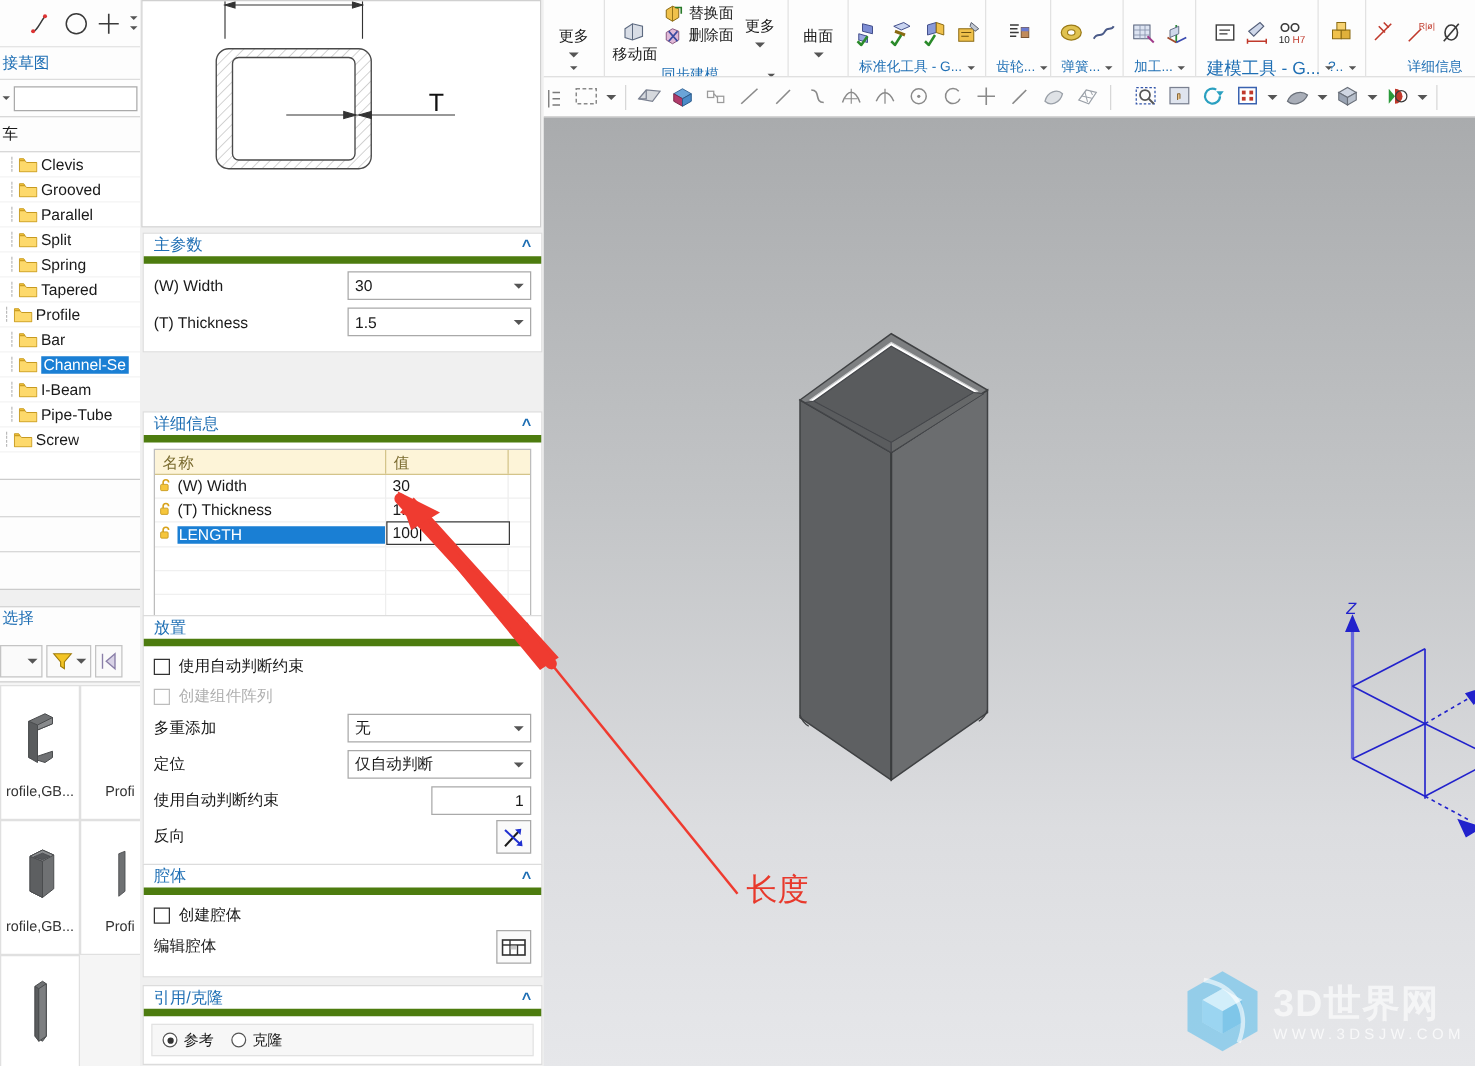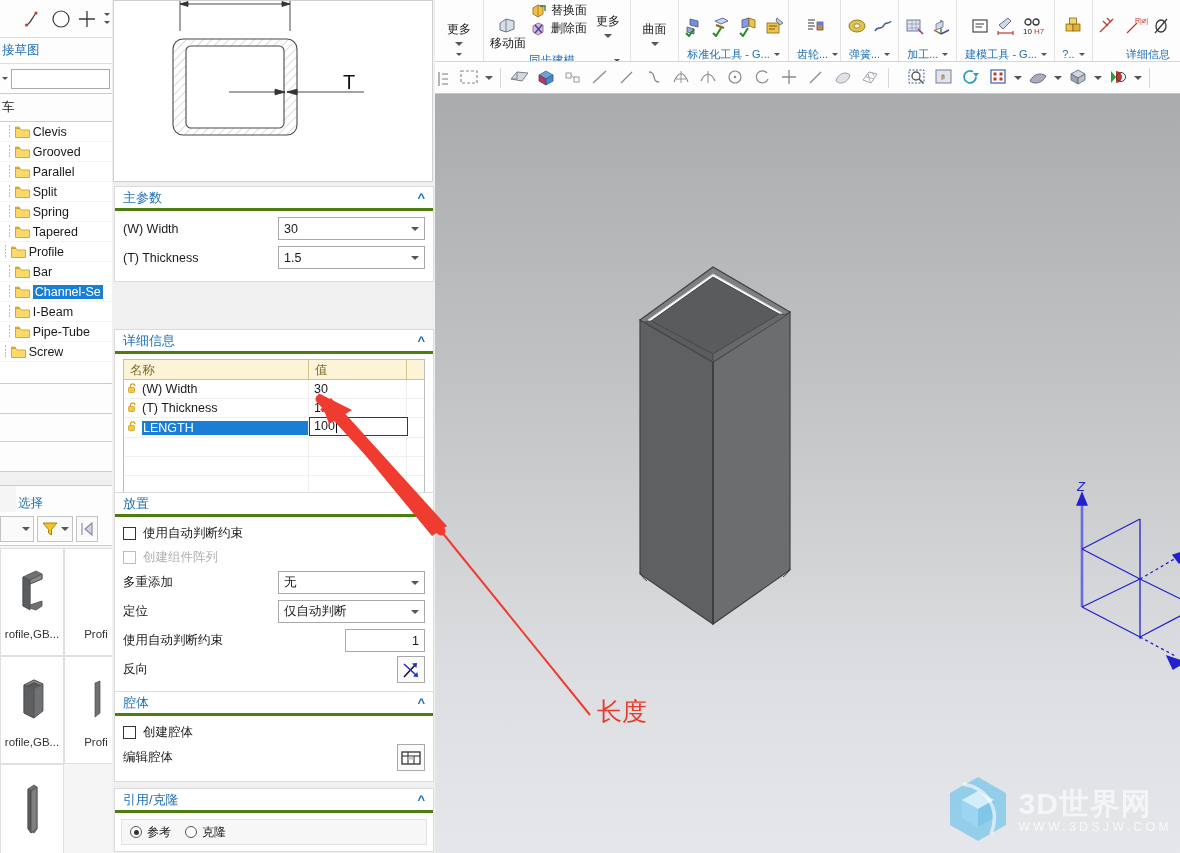--- a/index.html
+++ b/index.html
@@ -100,21 +100,21 @@
   }
   .tree-row .tlabel { overflow: hidden; }
   .tree-row.sel .tlabel { background: #1a7fd4; color: #fff; padding: 0 2px; }
   .tree-guides { color: #b5b5b5; font-size: 11px; letter-spacing: -1px; }
   .folder { width: 15px; height: 12px; position: relative; flex: 0 0 auto; }
 
   .lp-mid1 { position: absolute; left: 0; top: 384px; width: 112px; height: 30px; background: #fdfdfd; border-bottom: 1px solid #ccc; }
   .lp-mid2 { position: absolute; left: 0; top: 414px; width: 112px; height: 28px; background: #fdfdfd; border-bottom: 1px solid #ccc; }
   .lp-mid3 { position: absolute; left: 0; top: 442px; width: 112px; height: 30px; background: #fdfdfd; border-bottom: 1px solid #ccc; }
   .lp-mid4 { position: absolute; left: 0; top: 472px; width: 112px; height: 14px; background: #f0f0f0; border-bottom: 1px solid #ccc; }
-  .lp-select-hdr { position: absolute; left: 16px; top: 486px; width: 112px; height: 26px; background: #fdfdfd; display:flex; align-items:flex-end; }
+  .lp-select-hdr { position: absolute; left: 0; top: 486px; width: 112px; height: 26px; background: #fdfdfd; display:flex; align-items:flex-start; }
   .lp-filterbar { position: absolute; left: 0; top: 512px; width: 112px; height: 34px; background: #fdfdfd; display: flex; align-items: center; gap: 3px; border-bottom: 1px solid #ccc;}
   .fbtn { border: 1px solid #c4c4c4; background: #fafafa; height: 26px; display:flex; align-items:center; gap:2px; padding: 0 3px; }
 
   .thumbs { position: absolute; left: 0; top: 548px; width: 112px; height: 305px; overflow: hidden; }
   .thumb-row { display: flex; gap: 0; }
   .thumb {
     width: 64px; height: 108px; border: 1px solid #e0e0e0; background: #fff;
     display: flex; flex-direction: column; align-items: center; justify-content: center;
     flex: 0 0 auto;
   }
@@ -127,21 +127,21 @@
   }
   .dlg-preview {
     position: absolute; left: 1px; top: 0; width: 320px; height: 182px;
     background: #fff; border: 1px solid #d0d0d0;
   }
   .section {
     background: #fff; border: 1px solid #dcdcdc; margin: 0 1px 5px 1px;
   }
   .sec-hdr {
     height: 24px; display: flex; align-items: center; justify-content: space-between;
-    padding: 0 8px; color: #1f6fb4; font-size: 13px; border-bottom: 3px solid #4d7c0f;
+    padding: 0 8px; color: #1f6fb4; font-size: 13px; border-bottom: 6px solid #4d7c0f;
   }
   .chev { color: #1f6fb4; font-size: 13px; font-weight: bold; }
   .sec-body { padding: 4px 8px 8px 8px; }
   .frow { display: flex; align-items: center; height: 27px; margin-bottom: 2px; }
   .flabel { width: 155px; font-size: 12.5px; color: #1a1a1a; }
   .fcombo {
     flex: 1; height: 23px; border: 1px solid #a9a9a9; background: #fff;
     display: flex; align-items: center; justify-content: space-between;
     padding: 0 5px; font-size: 12.5px;
   }
@@ -858,21 +858,21 @@
           <span class="ico ico22">
             <svg width="24" height="22" viewBox="0 0 24 22">
                 <circle cx="7" cy="7" r="3" fill="none" stroke="#3a3a3a" stroke-width="1.3"></circle>
                 <circle cx="15" cy="7" r="3" fill="none" stroke="#3a3a3a" stroke-width="1.3"></circle>
                 <text x="2" y="19" font-family="Liberation Sans, sans-serif" font-size="8" fill="#222">10</text>
                 <text x="13" y="19" font-family="Liberation Sans, sans-serif" font-size="8" fill="#c0392b">H7</text>
               </svg>
           </span>
         </div>
         <div class="rib-group-title" style="justify-content:space-between;padding:0 4px;">
-          <span style="flex:1;text-align:center;font-size:11px;">建模工具 - G...</span>
+          <span style="flex:1;text-align:center;font-size:14px;">建模工具 - G...</span>
           <span class="caret-sm"></span>
         </div>
       </div>
 
       <div class="rib-group" style="width:44px;">
         <div class="rib-group-body" style="align-items:center;justify-content:center;padding-top:6px;">
           <span class="ico ico22">
             <svg width="22" height="22" viewBox="0 0 22 22">
                 <rect x="4" y="9" width="7" height="7" fill="#f0c14b" stroke="#8a6a12" stroke-width="0.8"></rect>
                 <rect x="11" y="9" width="7" height="7" fill="#e0b03b" stroke="#8a6a12" stroke-width="0.8"></rect>

